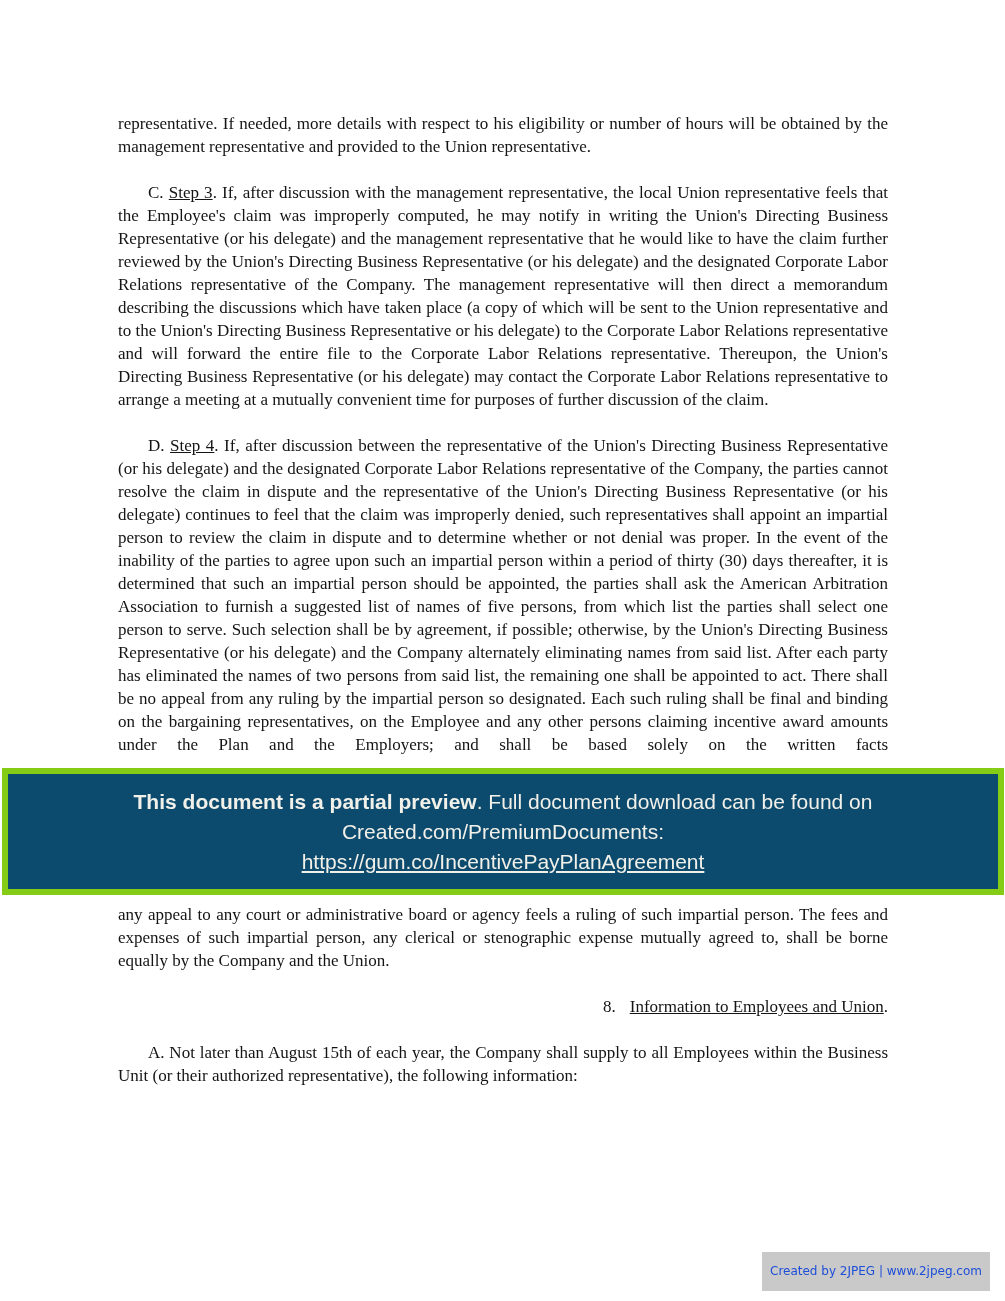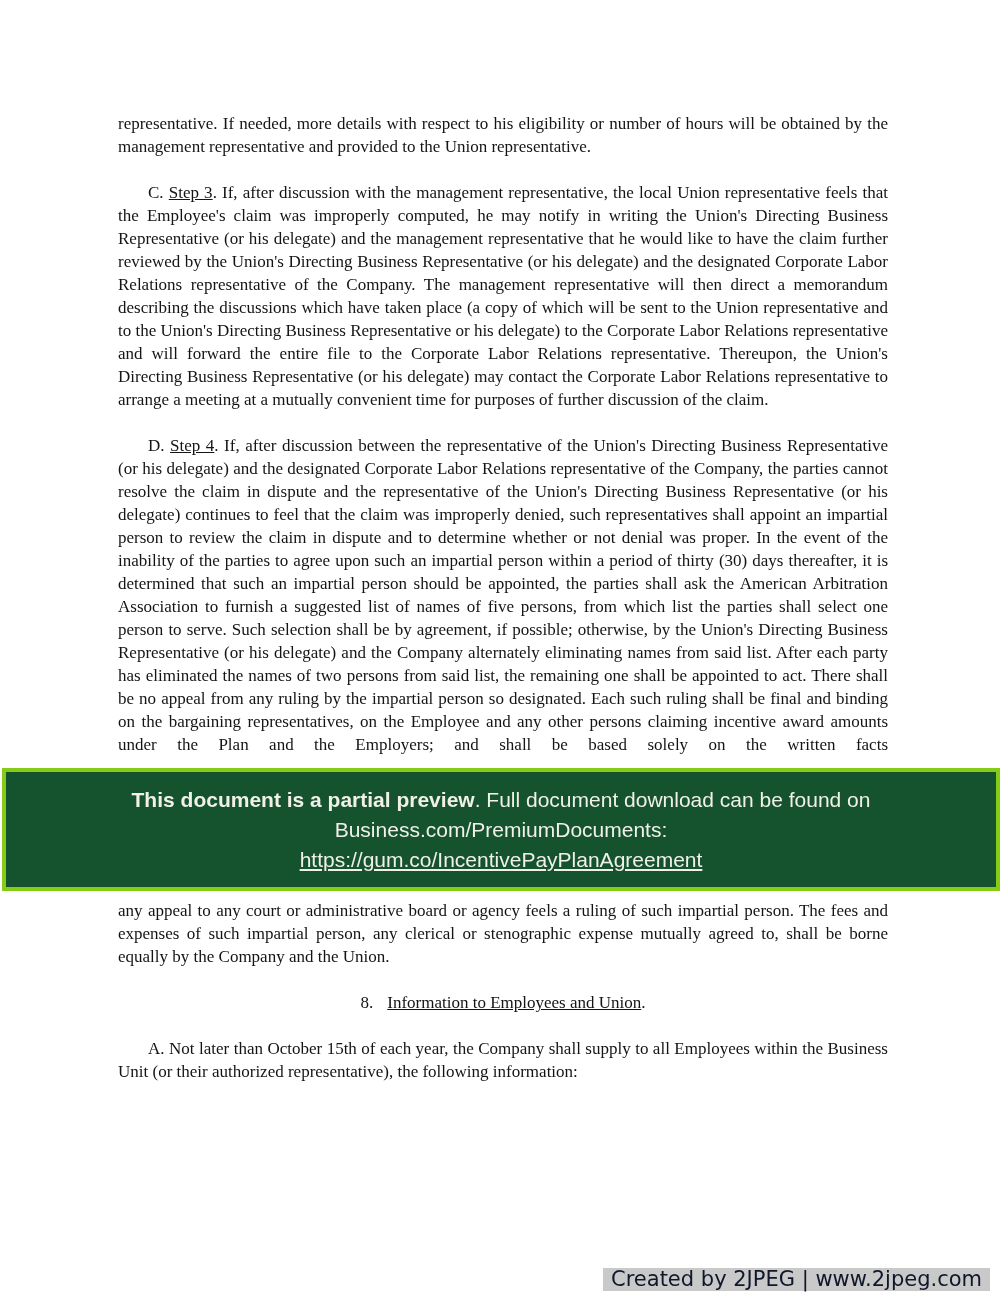--- a/index.html
+++ b/index.html
@@ -39,29 +39,29 @@
     text-align-last: justify;
     margin-bottom: 12px;
   }
   .ul {
     text-decoration: underline;
   }
   .sec-num {
     margin-right: 14px;
   }
   .section-heading {
-    text-align: center;
+    text-align: right;
     font-family: Liberation Serif, serif;
   }
   
   .banner {
     margin: 3px 0 8px -116px;
     width: 990px;
-    background: #14532d;
-    border: 4px solid #84cc16;
+    background: #0c4a6e;
+    border: 6px solid #84cc16;
     padding: 13px 0 12px 0;
     text-align: center;
     font-family: "Liberation Sans", sans-serif;
     font-size: 21px;
     line-height: 30px;
     color: #f1f0e9;
     text-align-last: auto;
     text-indent: 0;
   }
   .banner .b {
@@ -70,48 +70,48 @@
   .banner-link {
     color: #f1f0e9;
     cursor: pointer;
   }
   
   .watermark {
     position: absolute;
     right: 15px;
     bottom: 10px;
     background: #c9c9c9;
-    color: #0f172a;
+    color: #1d4ed8;
     font-family: "DejaVu Sans", sans-serif;
-    font-size: 21px;
+    font-size: 12px;
     line-height: 23px;
-    padding: 0 8px;
+    padding: 8px 8px;
     white-space: nowrap;
   }
 </style>
 </head>
 <body>
 
 <div class="page">
   <div class="text-col">
 
     <p class="para no-indent">representative. If needed, more details with respect to his eligibility or number of hours will be obtained by the management representative and provided to the Union representative.</p>
 
     <p class="para indent"><span>C. </span><span class="ul">Step 3</span><span>. If, after discussion with the management representative, the local Union representative feels that the Employee's claim was improperly computed, he may notify in writing the Union's Directing Business Representative (or his delegate) and the management representative that he would like to have the claim further reviewed by the Union's Directing Business Representative (or his delegate) and the designated Corporate Labor Relations representative of the Company. The management representative will then direct a memorandum describing the discussions which have taken place (a copy of which will be sent to the Union representative and to the Union's Directing Business Representative or his delegate) to the Corporate Labor Relations representative and will forward the entire file to the Corporate Labor Relations representative. Thereupon, the Union's Directing Business Representative (or his delegate) may contact the Corporate Labor Relations representative to arrange a meeting at a mutually convenient time for purposes of further discussion of the claim.</span></p>
 
     <p class="para indent stretch-last"><span>D. </span><span class="ul">Step 4</span><span>. If, after discussion between the representative of the Union's Directing Business Representative (or his delegate) and the designated Corporate Labor Relations representative of the Company, the parties cannot resolve the claim in dispute and the representative of the Union's Directing Business Representative (or his delegate) continues to feel that the claim was improperly denied, such representatives shall appoint an impartial person to review the claim in dispute and to determine whether or not denial was proper. In the event of the inability of the parties to agree upon such an impartial person within a period of thirty (30) days thereafter, it is determined that such an impartial person should be appointed, the parties shall ask the American Arbitration Association to furnish a suggested list of names of five persons, from which list the parties shall select one person to serve. Such selection shall be by agreement, if possible; otherwise, by the Union's Directing Business Representative (or his delegate) and the Company alternately eliminating names from said list. After each party has eliminated the names of two persons from said list, the remaining one shall be appointed to act. There shall be no appeal from any ruling by the impartial person so designated. Each such ruling shall be final and binding on the bargaining representatives, on the Employee and any other persons claiming incentive award amounts under the Plan and the Employers; and shall be based solely on the written facts</span></p>
 
     <div class="banner">
       <div class="banner-line"><span class="b">This document is a partial preview</span><span>. Full document download can be found on</span></div>
-      <div class="banner-line">Business.com/PremiumDocuments:</div>
+      <div class="banner-line">Created.com/PremiumDocuments:</div>
       <div class="banner-line"><a href="#" class="banner-link">https://gum.co/IncentivePayPlanAgreement</a></div>
     </div>
 
     <p class="para no-indent">any appeal to any court or administrative board or agency feels a ruling of such impartial person. The fees and expenses of such impartial person, any clerical or stenographic expense mutually agreed to, shall be borne equally by the Company and the Union.</p>
 
     <p class="para section-heading"><span class="sec-num">8.</span><span class="ul">Information to Employees and Union</span><span>.</span></p>
 
-    <p class="para indent">A. Not later than October 15th of each year, the Company shall supply to all Employees within the Business Unit (or their authorized representative), the following information:</p>
+    <p class="para indent">A. Not later than August 15th of each year, the Company shall supply to all Employees within the Business Unit (or their authorized representative), the following information:</p>
 
   </div>
 
   <div class="watermark">Created by 2JPEG | www.2jpeg.com</div>
 </div>
 
 </body></html>

